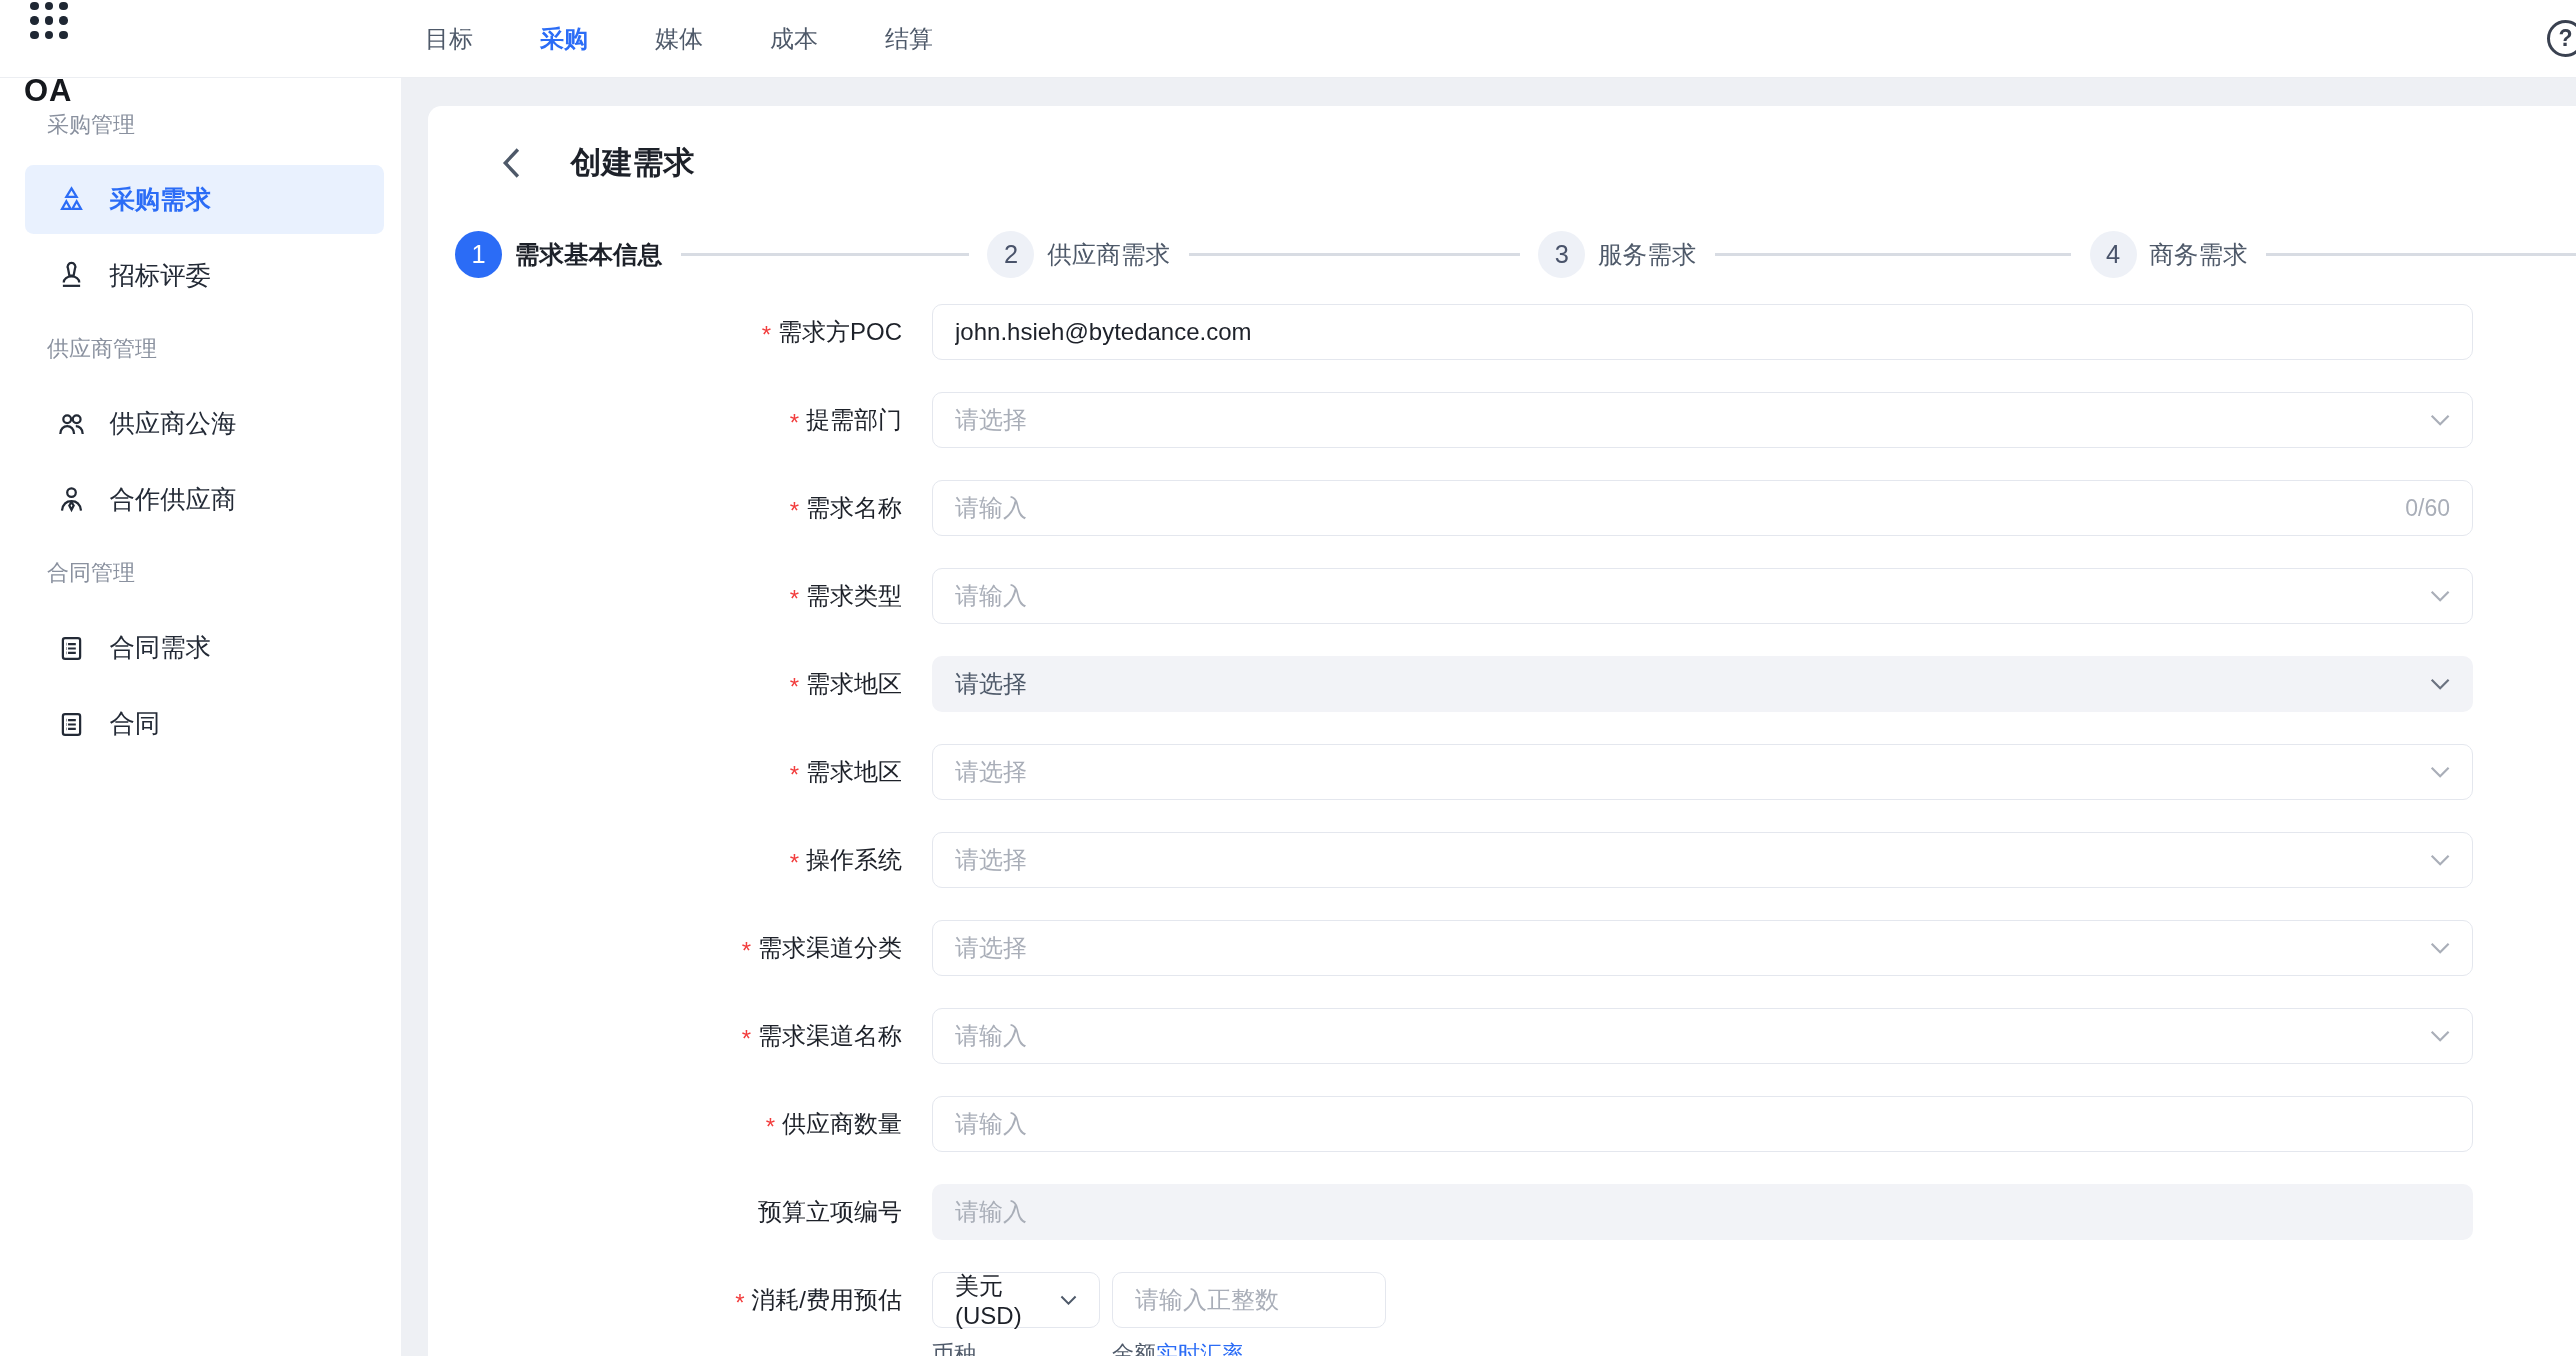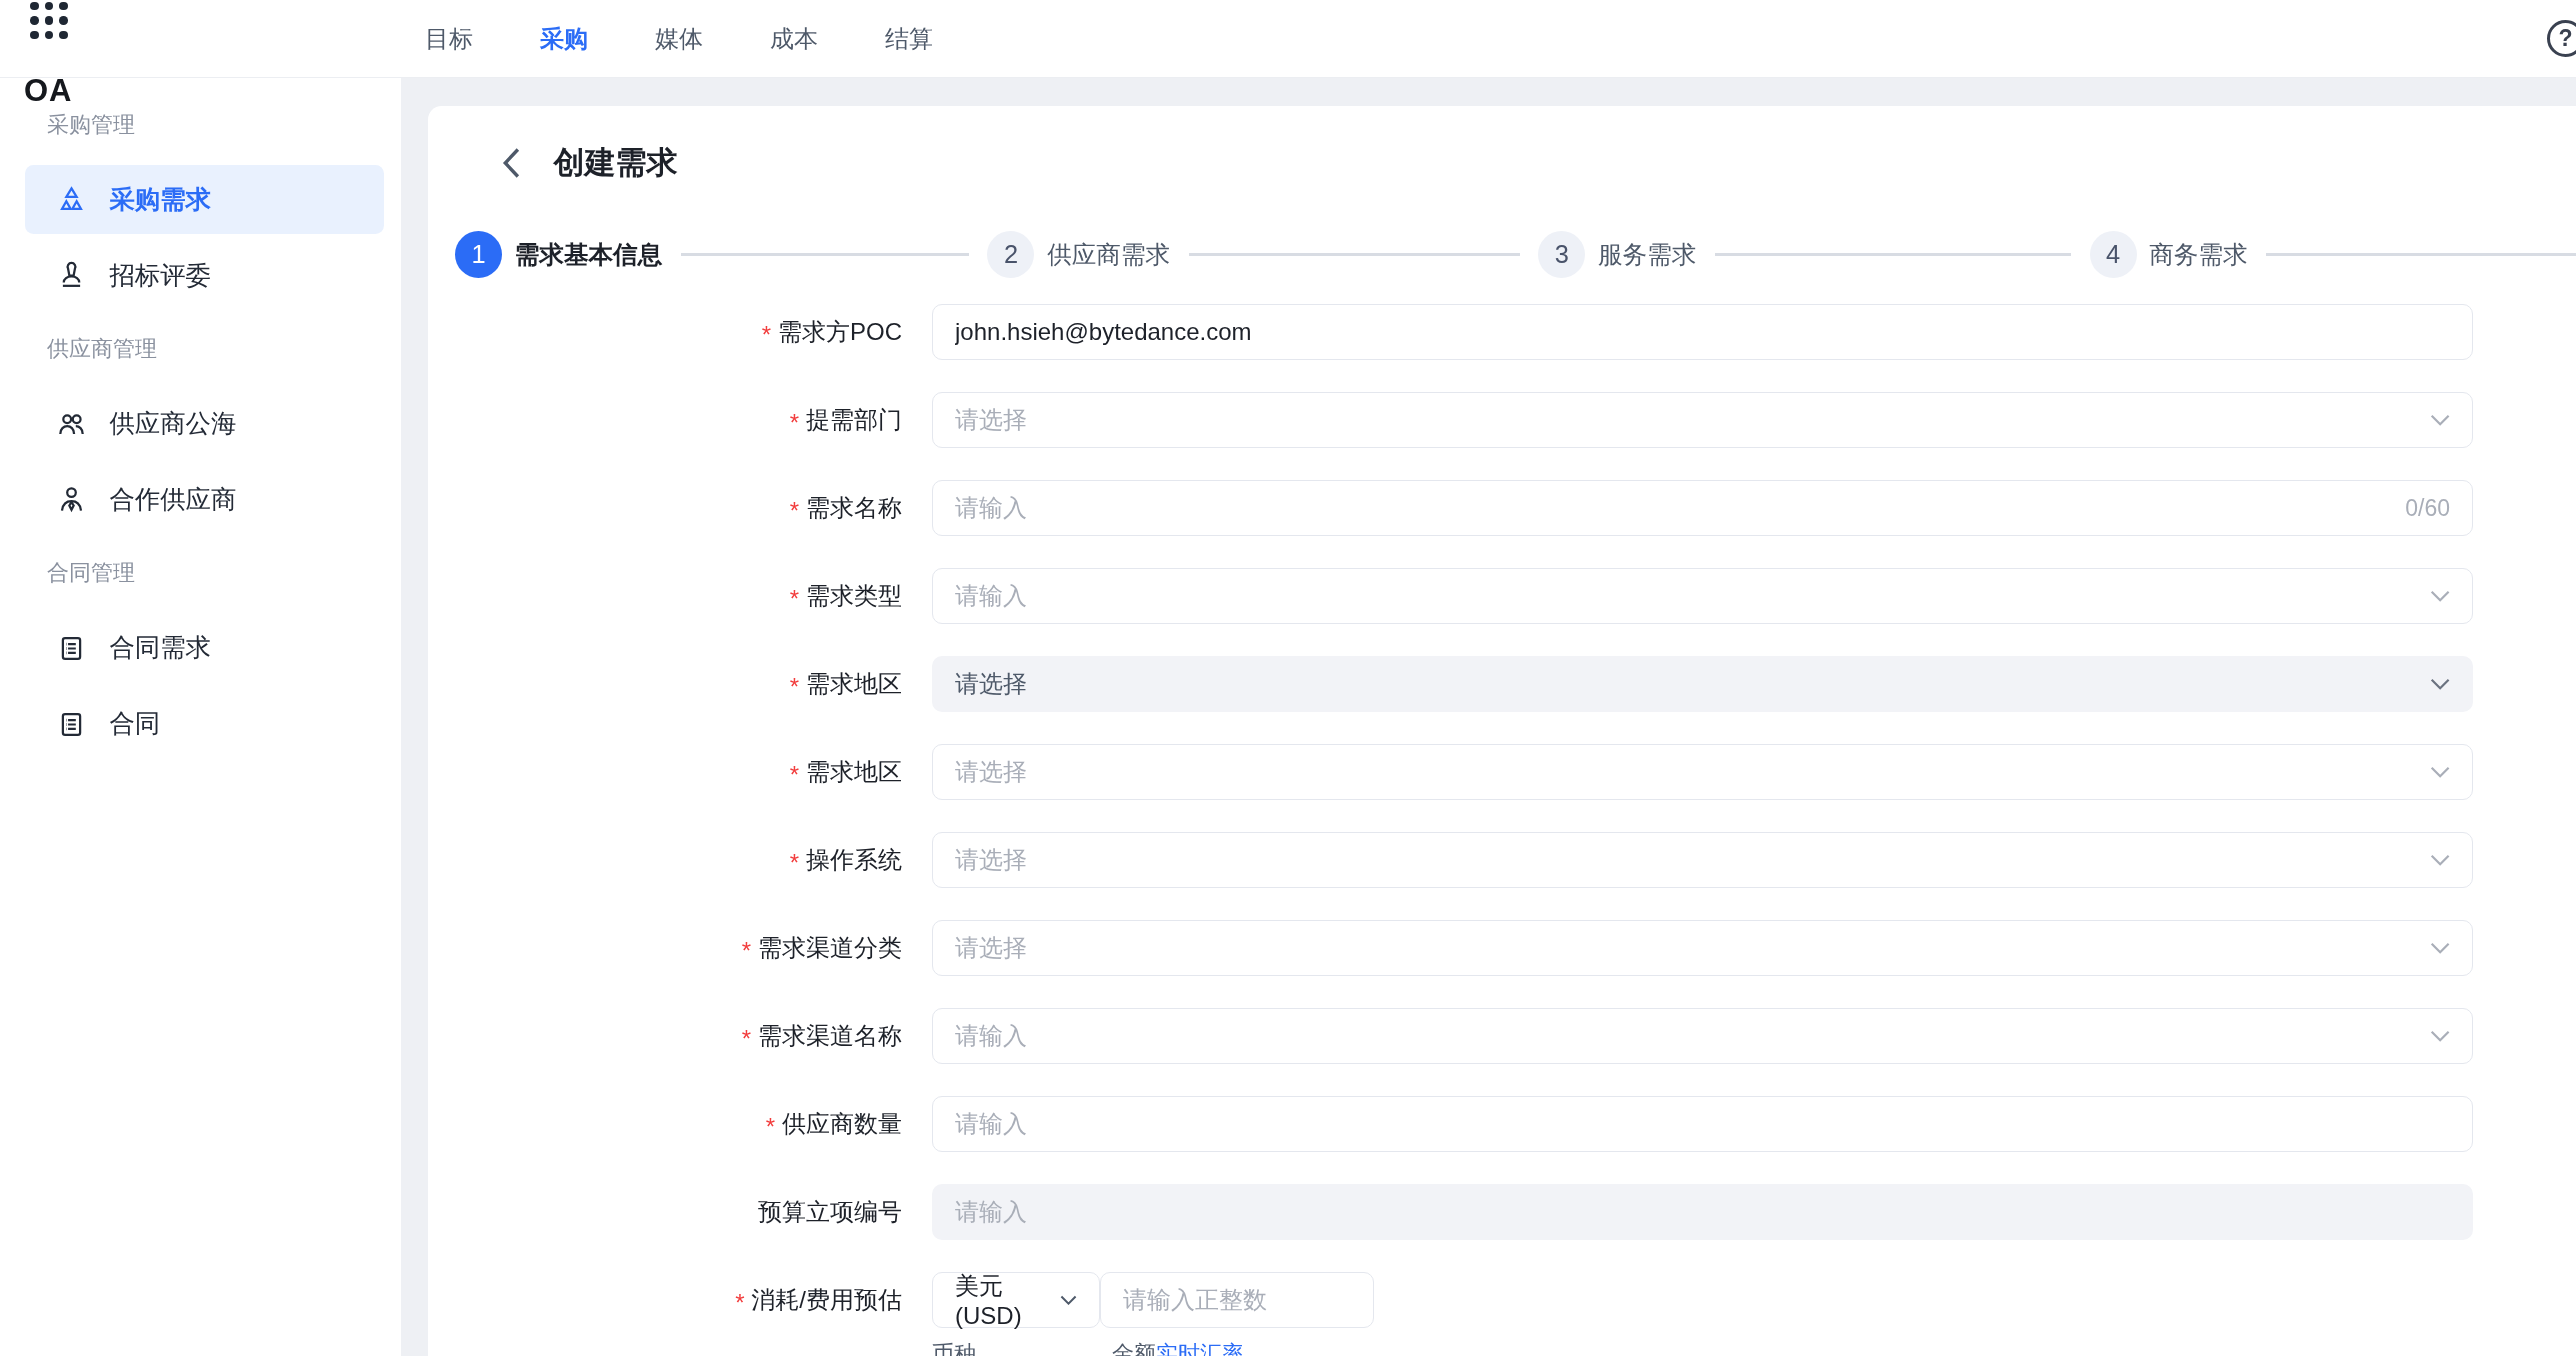--- a/index.html
+++ b/index.html
@@ -33,21 +33,21 @@
   .sidebar{position:absolute; top:78px; left:0; bottom:0; width:401px; background:#fff;}
   .side-section{margin:24px 0 25.4px 47px; font-size:22px; color:var(--muted);font-family:Liberation Serif, serif;}
   .side-section.first{margin-top:32px;}
   .side-item{height:69px; margin:0 17px 6.8px 25.4px; padding-left:31px; display:flex; align-items:center;
     gap:22px; border-radius:8.5px; font-size:25.4px; color:#232a36; cursor:pointer;}
   .side-item svg{width:31px; height:31px; flex:0 0 auto;}
   .side-item.active{background:var(--accent-bg); color:var(--accent); font-weight:600;}
   
   .card{position:absolute; top:106px; left:428px; right:0; bottom:0; background:#fff;
     border-radius:13.5px 0 0 0; overflow:hidden;}
-  .page-header{display:flex; align-items:center; gap:27px; margin:36px 0 0 68px;}
+  .page-header{display:flex; align-items:center; gap:44px; margin:36px 0 0 68px;}
   .back-btn{width:30.5px; height:34px; display:flex; align-items:center; justify-content:center; cursor:pointer;}
   .page-title{font-size:31px; font-weight:700; color:var(--text);}
   
   .stepper{display:flex; align-items:center; margin:47px 0 0 27px; height:47px;}
   .step{display:flex; align-items:center; gap:12.7px; cursor:pointer; flex:0 0 auto;}
   .step-circle{width:47px; height:47px; border-radius:50%; background:#eef1f7; color:#49536a;
     display:flex; align-items:center; justify-content:center; font-size:25.4px;}
   .step.active .step-circle{background:var(--accent); color:#fff;}
   .step-label{font-size:24.6px; color:var(--text2); white-space:nowrap;}
   .step.active .step-label{color:var(--text); font-weight:700;}
@@ -68,21 +68,21 @@
     font-family:inherit; background:transparent; height:100%;}
   .box input::placeholder{color:var(--placeholder);}
   .box .ph{color:var(--placeholder); flex:1;}
   .box.select{cursor:pointer;}
   .box .chev{flex:0 0 auto; margin-left:13.5px;}
   .box.disabled{background:var(--disabled-bg); border-color:transparent;}
   .box.disabled .ph{color:var(--placeholder);}
   .box.disabled.dark-ph .ph{color:#4e5969;}
   .counter{color:var(--placeholder); font-size:23px; flex:0 0 auto; margin-left:13.5px;}
   
-  .be-boxes{display:flex; gap:0;}
+  .be-boxes{display:flex; gap:12px;}
   .be-currency{width:168px; height:56px;}
   .be-currency .cur{color:var(--text); flex:1;}
   .be-amount{width:274px; height:56px;}
   .helpers{display:flex; margin-top:11px; font-size:22px; color:#4e5969;}
   .helpers .h1{width:180px;}
   .helpers a{color:var(--accent); text-decoration:underline; cursor:pointer;}
 </style>
 </head>
 <body>
 

